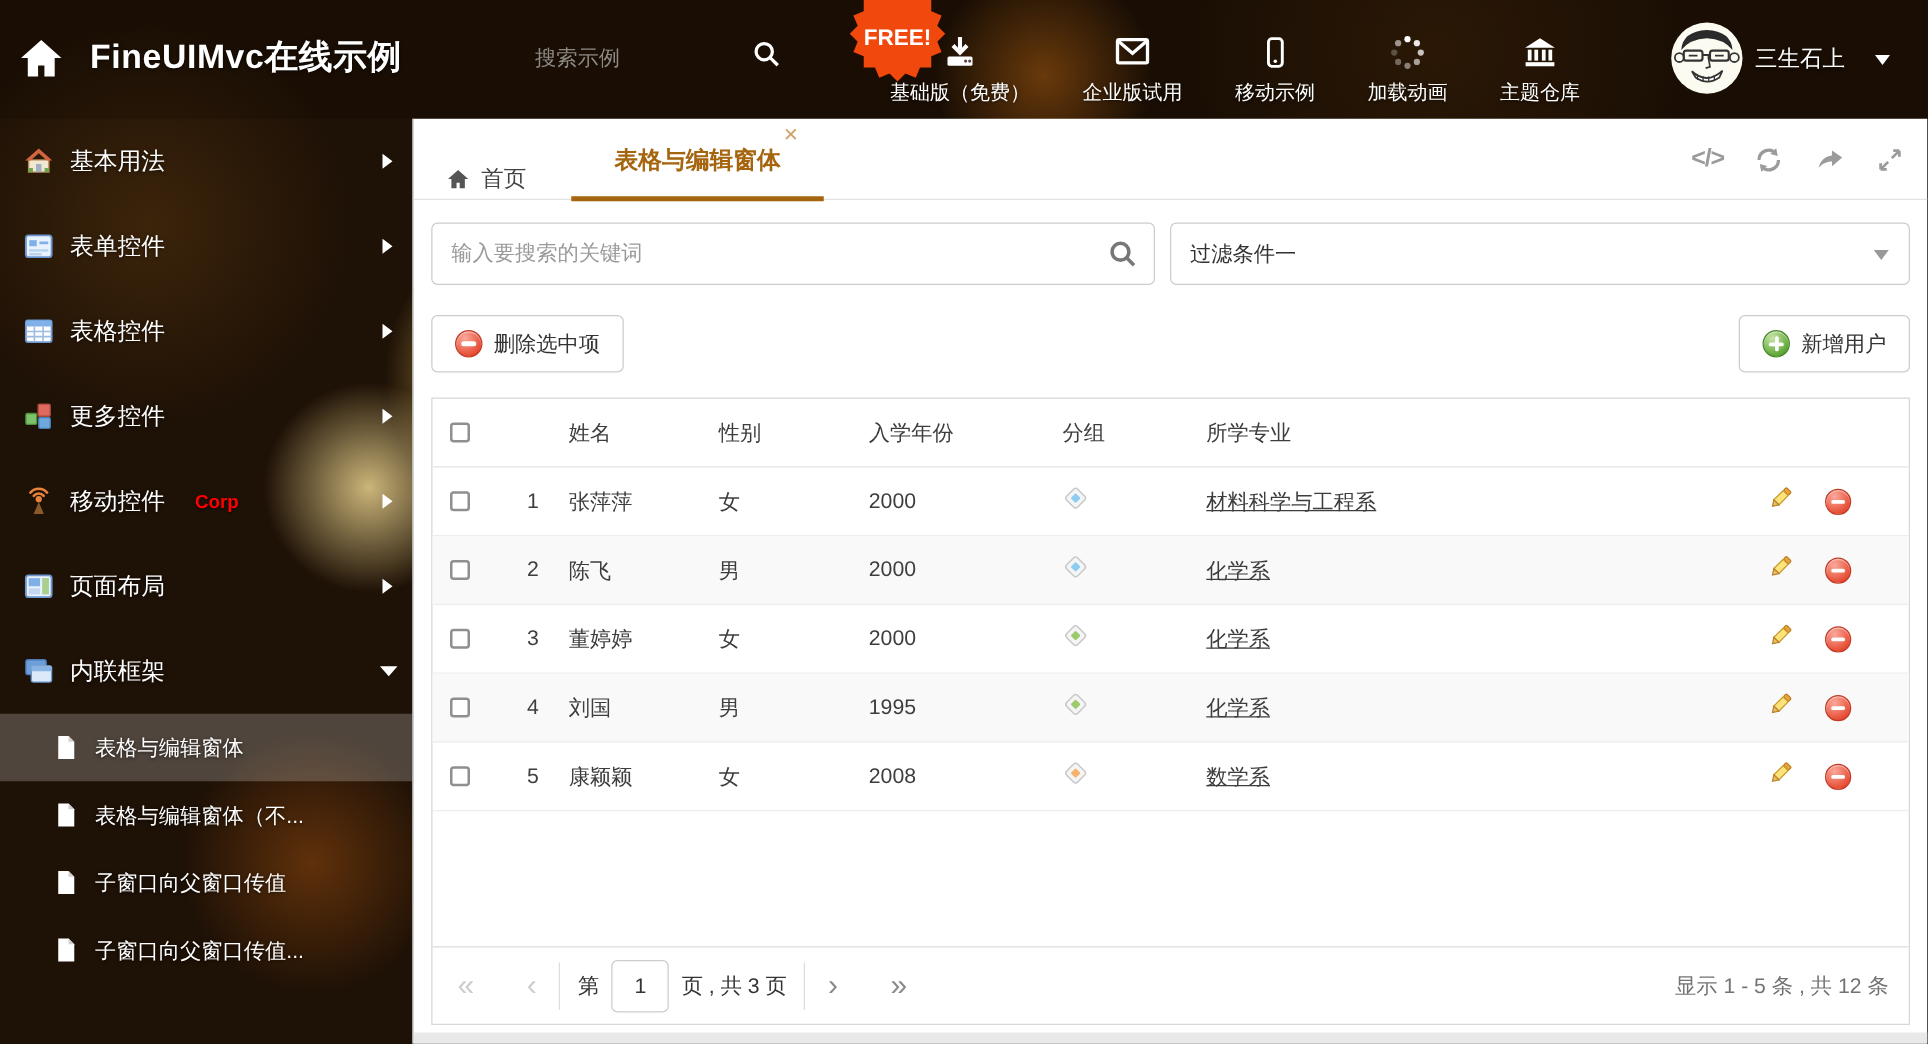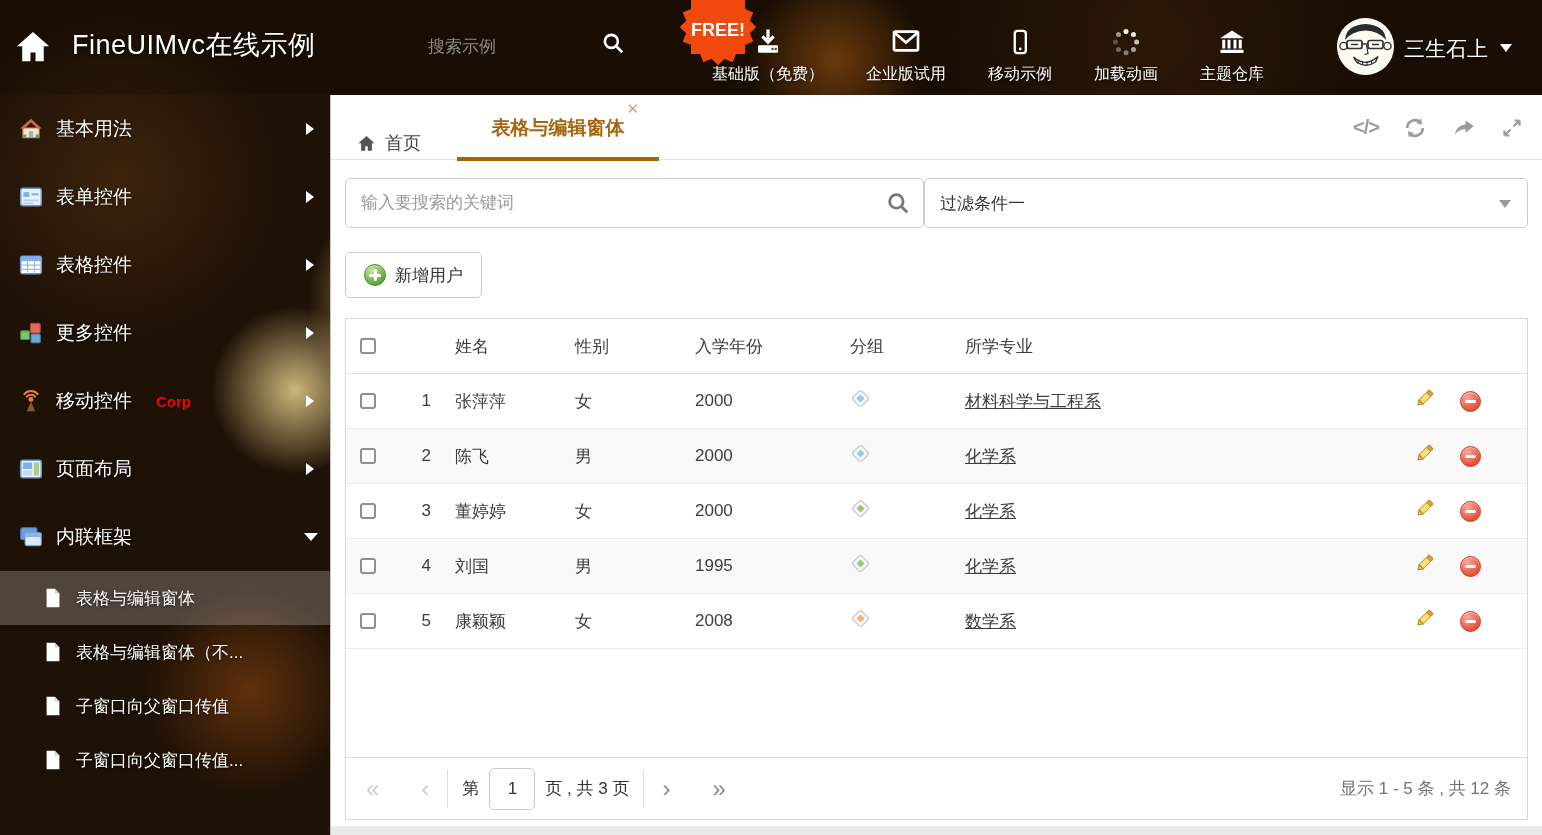--- a/index.html
+++ b/index.html
@@ -16,33 +16,33 @@
       radial-gradient(circle 180px at 620px 650px, rgba(160,90,25,.5), rgba(160,90,25,0) 70%),
       radial-gradient(circle 230px at 120px 180px, rgba(90,55,15,.5), rgba(90,55,15,0) 70%),
       radial-gradient(circle 260px at 1150px 40px, rgba(70,40,10,.5), rgba(70,40,10,0) 75%);
     position:relative; color:#333;
   }
   .shadowed { text-shadow:0 1px 3px rgba(0,0,0,.65); }
 
   
   .app-header { position:absolute; left:0; top:0; width:1542px; height:95px; background:rgba(10,5,0,.18); }
   .logo-home { position:absolute; left:14px; top:28px; width:38px; height:38px; }
-  .app-title { position:absolute; left:72px; top:27px; font-size:27px; font-weight:normal; color:#fff; letter-spacing:.5px; }
+  .app-title { position:absolute; left:72px; top:27px; font-size:27px; font-weight:bold; color:#fff; letter-spacing:.5px; }
   .hsearch-input { position:absolute; left:428px; top:30px; width:160px; height:34px; background:transparent; border:none; outline:none;
     color:#eee; font-size:17px; }
   .hsearch-input::placeholder { color:#8d8a85; }
   .hsearch-icon { position:absolute; left:600px; top:30px; width:26px; height:26px; cursor:pointer; }
   .free-badge { position:absolute; left:678px; top:-13px; width:80px; height:80px; pointer-events:none; }
   .free-badge text { font-family:"Liberation Sans",sans-serif; }
   .hnav-wrap { position:absolute; left:712px; top:6px; height:95px; display:flex; align-items:center; gap:42px; }
   .hnav { display:flex; flex-direction:column; align-items:center; gap:7px; cursor:pointer; }
   .hnav .hicon { height:34px; display:flex; align-items:flex-end; }
   .hnav .hlabel { color:#fff; font-size:16px; white-space:nowrap; }
   .avatar { position:absolute; left:1337px; top:18px; width:57px; height:57px; border-radius:50%; overflow:hidden; background:#fcfbf2; cursor:pointer; }
-  .username { position:absolute; left:1404px; top:35px; font-size:21px; color:#fff; cursor:pointer; }
+  .username { position:absolute; left:1404px; top:35px; font-size:18px; color:#fff; cursor:pointer; }
   .user-caret { position:absolute; left:1500px; top:44px; width:0; height:0;
     border-left:6px solid transparent; border-right:6px solid transparent; border-top:8px solid #fff; cursor:pointer; }
 
   
   .sidebar { position:absolute; left:0; top:95px; width:330px; bottom:0; }
   .side-item { position:relative; height:68px; display:flex; align-items:center; cursor:pointer; }
   .side-item .sicon { position:absolute; left:18px; width:26px; height:26px; }
   .side-item .slabel { position:absolute; left:56px; font-size:19px; color:#fff; }
   .side-item .sbadge { position:absolute; left:156px; font-size:15px; color:#f00; font-weight:bold; text-shadow:0 1px 2px rgba(0,0,0,.6); }
   .chev-r { position:absolute; right:16px; width:0; height:0;
@@ -65,21 +65,21 @@
   .tab-active { position:absolute; left:126px; top:0; width:202px; height:65px; display:flex; align-items:center; justify-content:center; cursor:pointer; }
   .tab-active .tlabel { font-size:19px; font-weight:bold; color:#a5650f; }
   .tab-active::after { content:""; position:absolute; left:0; right:0; bottom:-1px; height:4px; background:#a5650f; }
   .tab-close { position:absolute; right:20px; top:6px; font-size:15px; font-weight:bold; color:#d2a06a; cursor:pointer; line-height:1; }
   .tb-icons { position:absolute; right:18px; top:0; height:65px; display:flex; align-items:center; gap:23px; }
   .tb-icons .tbi { cursor:pointer; display:flex; align-items:center; }
   .code-glyph { font-size:20px; font-weight:bold; color:#9b9b9b; letter-spacing:-1px; }
 
   
   .content { padding:0 14px; }
-  .filter-row { margin-top:18px; display:flex; height:50px; }
+  .filter-row { margin-top:18px; display:flex; gap:12px; height:50px; }
   .search-box { position:relative; width:579px; border:1px solid #ccc; border-radius:5px; background:#fff; }
   .search-box input { width:100%; height:100%; border:none; outline:none; background:transparent;
     padding:0 46px 0 15px; font-size:17px; color:#333; font-family:inherit; }
   .search-box input::placeholder { color:#9a9a9a; }
   .sb-icon { position:absolute; right:12px; top:11px; width:26px; height:26px; cursor:pointer; }
   .filter-box { position:relative; flex:1; border:1px solid #ccc; border-radius:5px; background:#fff;
     display:flex; align-items:center; padding-left:15px; font-size:17px; color:#333; cursor:pointer;text-align:center; }
   .fb-caret { position:absolute; right:16px; top:21px; width:0; height:0;
     border-left:6px solid transparent; border-right:6px solid transparent; border-top:8px solid #999; }
 
@@ -380,20 +380,24 @@
         </svg>
       </div>
       <div class="filter-box">
         <span>过滤条件一</span>
         <span class="fb-caret"></span>
       </div>
     </div>
 
     <div class="btn-row">
       <button class="btn">
+        <span class="ic-minus"></span>
+        <span>删除选中项</span>
+      </button>
+      <button class="btn">
         <span class="ic-plus"></span>
         <span>新增用户</span>
       </button>
     </div>
 
     <div class="grid">
       <div class="thead">
         <span class="c c-check">
             <span class="cb"></span>
           </span>

